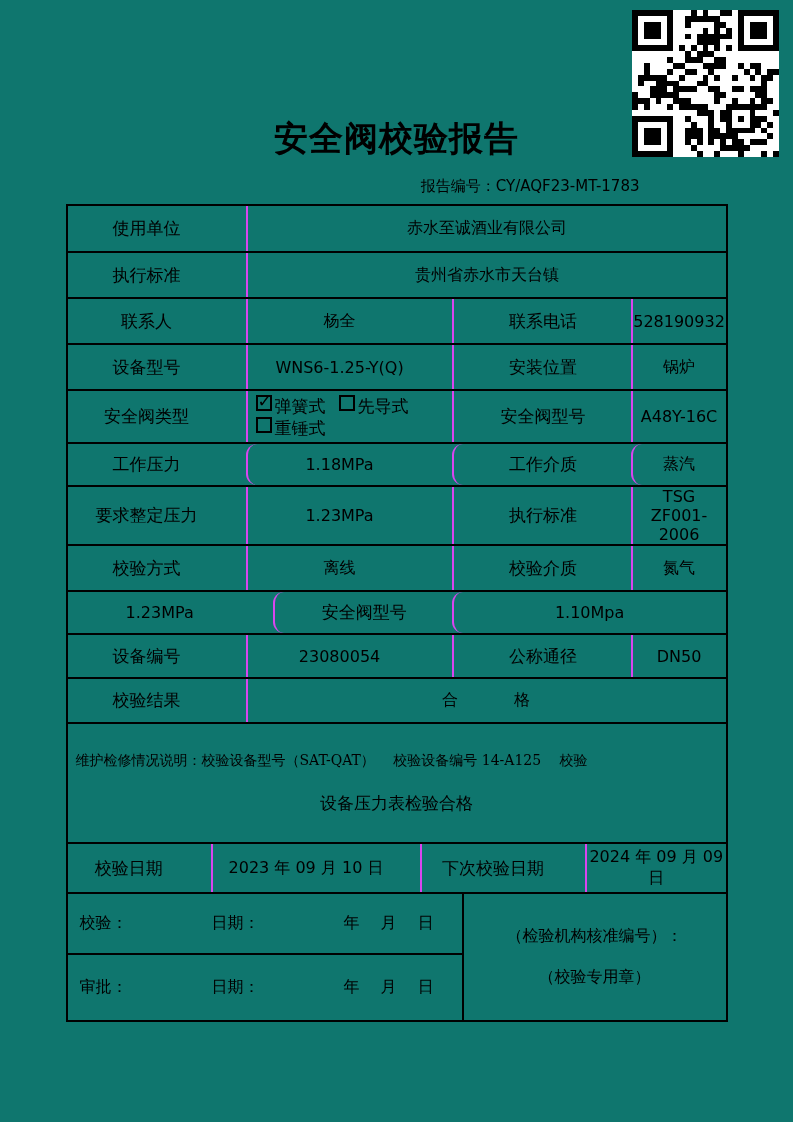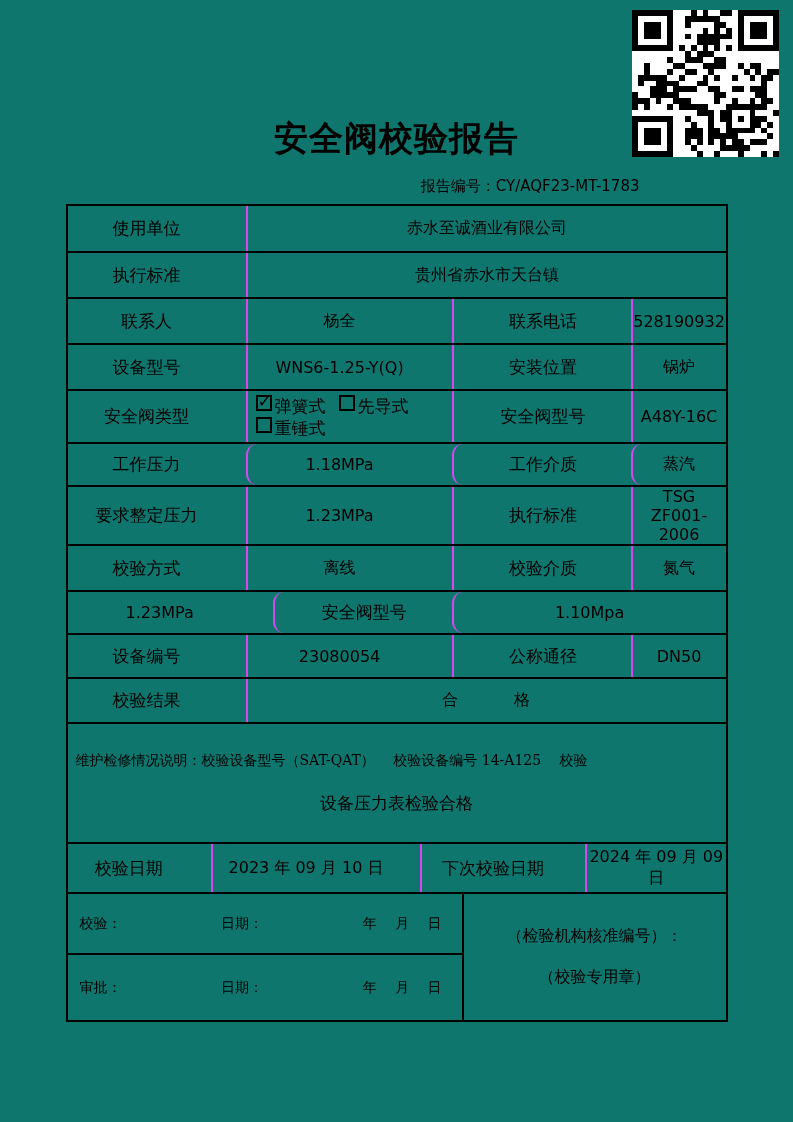--- a/index.html
+++ b/index.html
@@ -103,23 +103,23 @@
     padding:6px 8px;
     width:100%;
   }
   .note-line1 { align-self:stretch; text-align:left; font-size:14px; }
   .note-line2 { text-align:center; font-size:17px; }
   
   .sig-section { display:flex; border-top:2px solid #000; }
   .sig-left { width:59.9%; display:flex; flex-direction:column; }
   .sig-row {
     display:flex; align-items:center;
-    padding:0 20px 0 12px;
+    padding:0 28px 0 12px;
     justify-content:space-between;
-    font-size:14px;
+    font-size:16px;
   }
   .sig-row-1 { min-height:59px; }
   .sig-row-2 { min-height:65px; border-top:2px solid #000; }
   .sig-right {
     flex:1;
     border-left:2px solid #000;
     display:flex; flex-direction:column;
     align-items:center; justify-content:center;
     gap:20px;
     font-size:16px;

